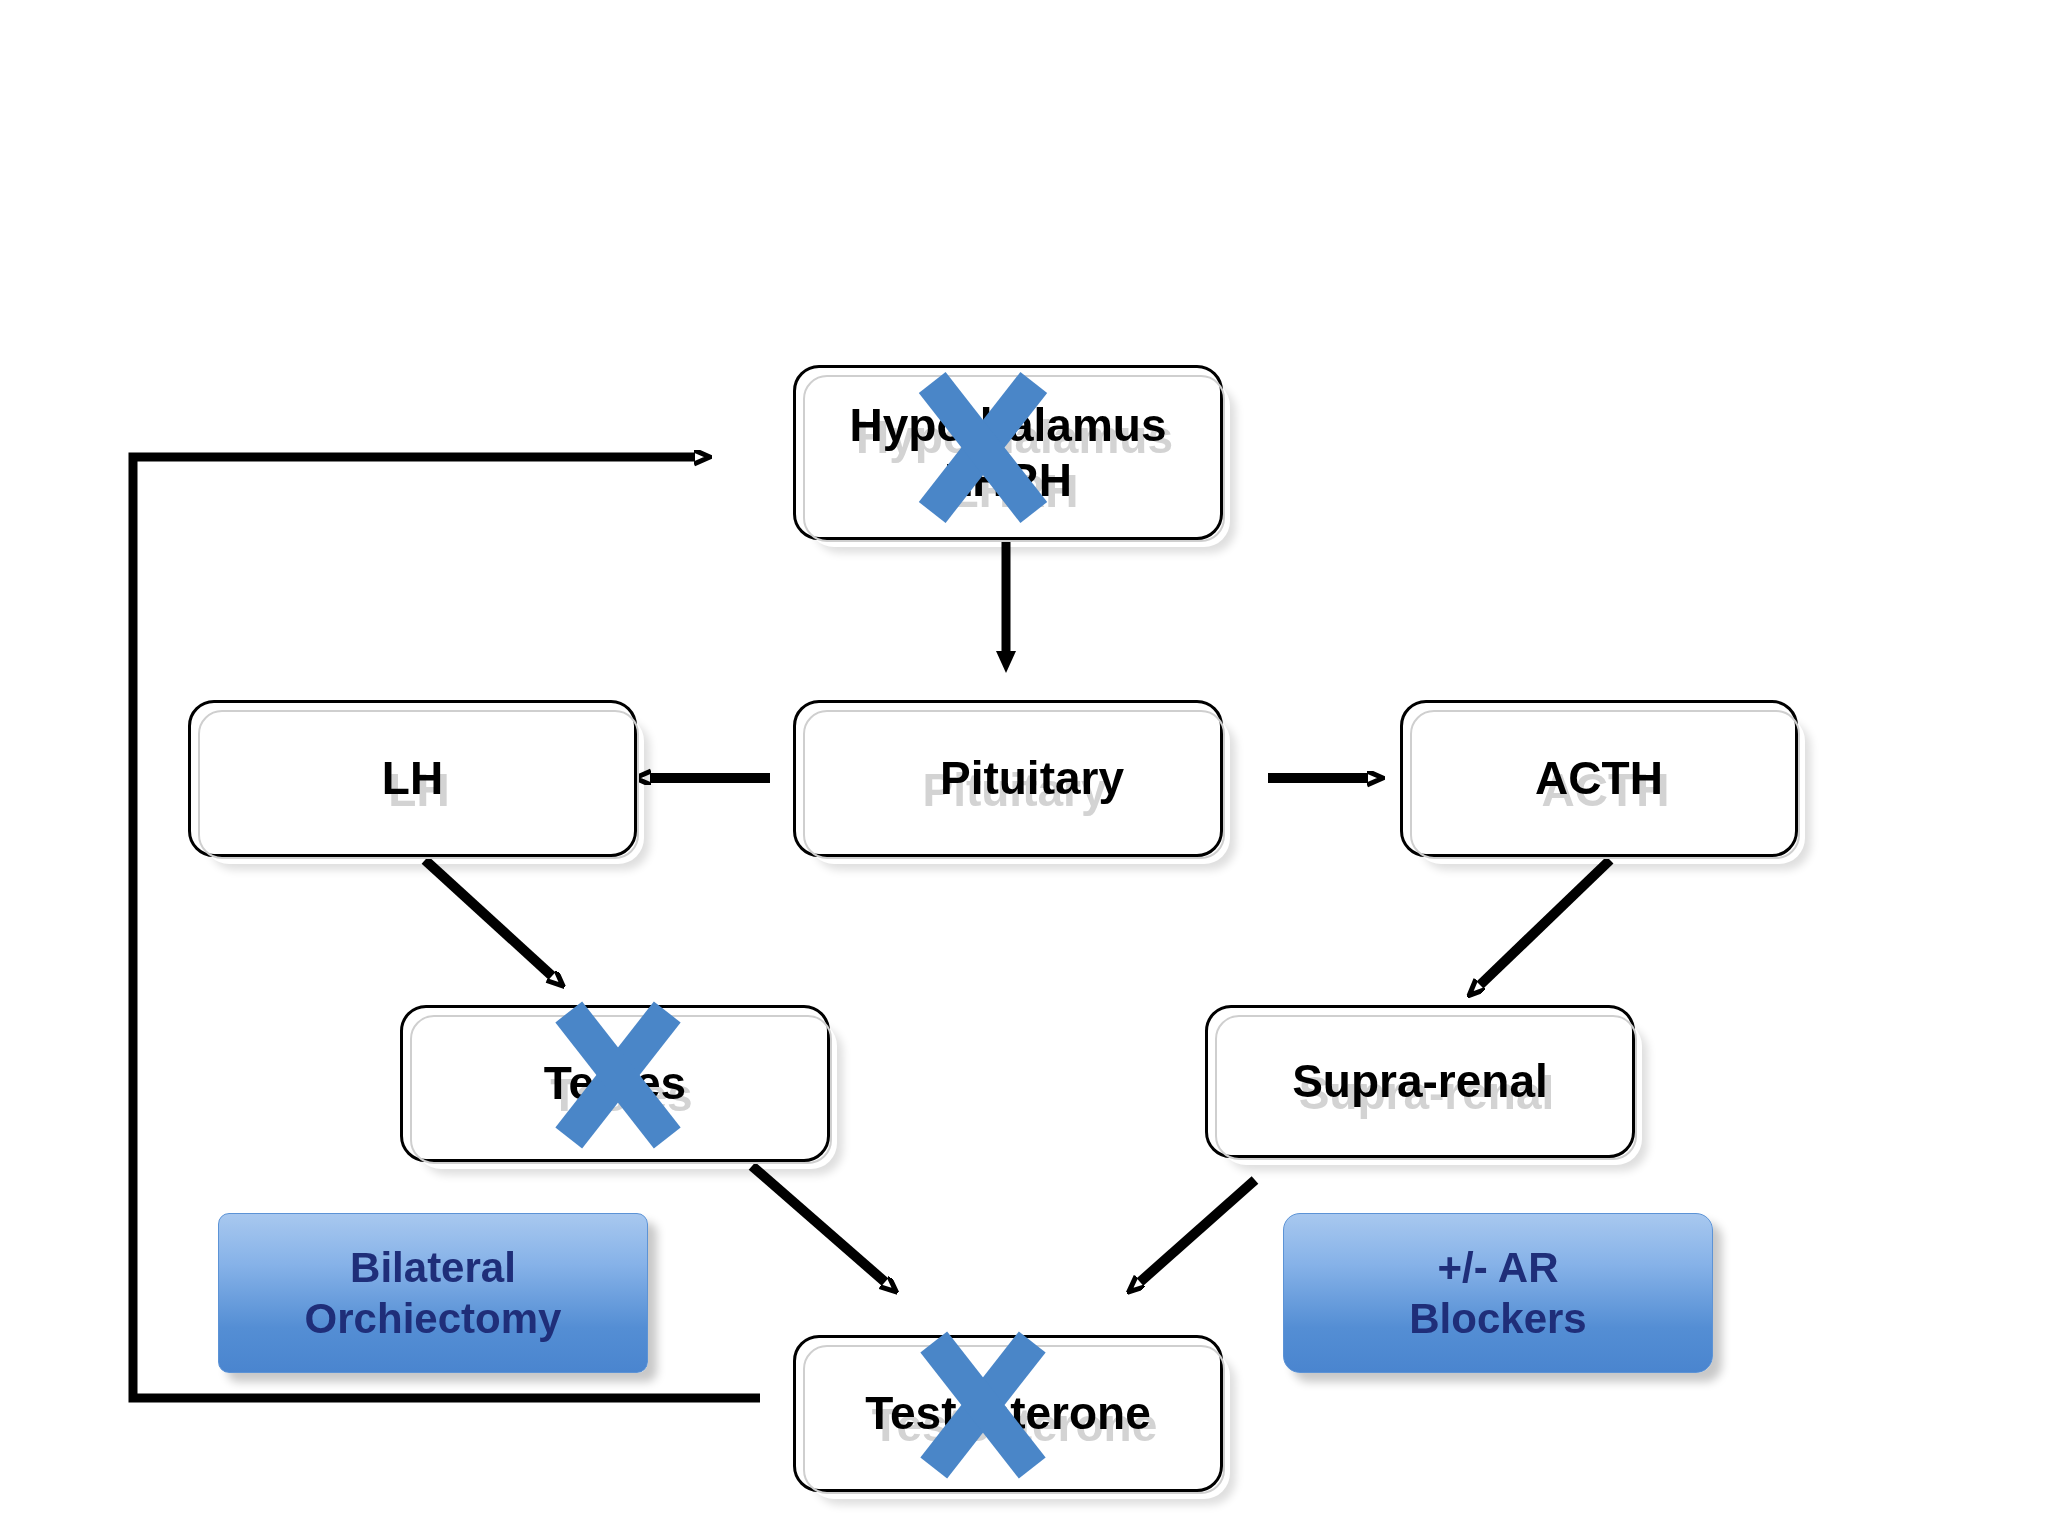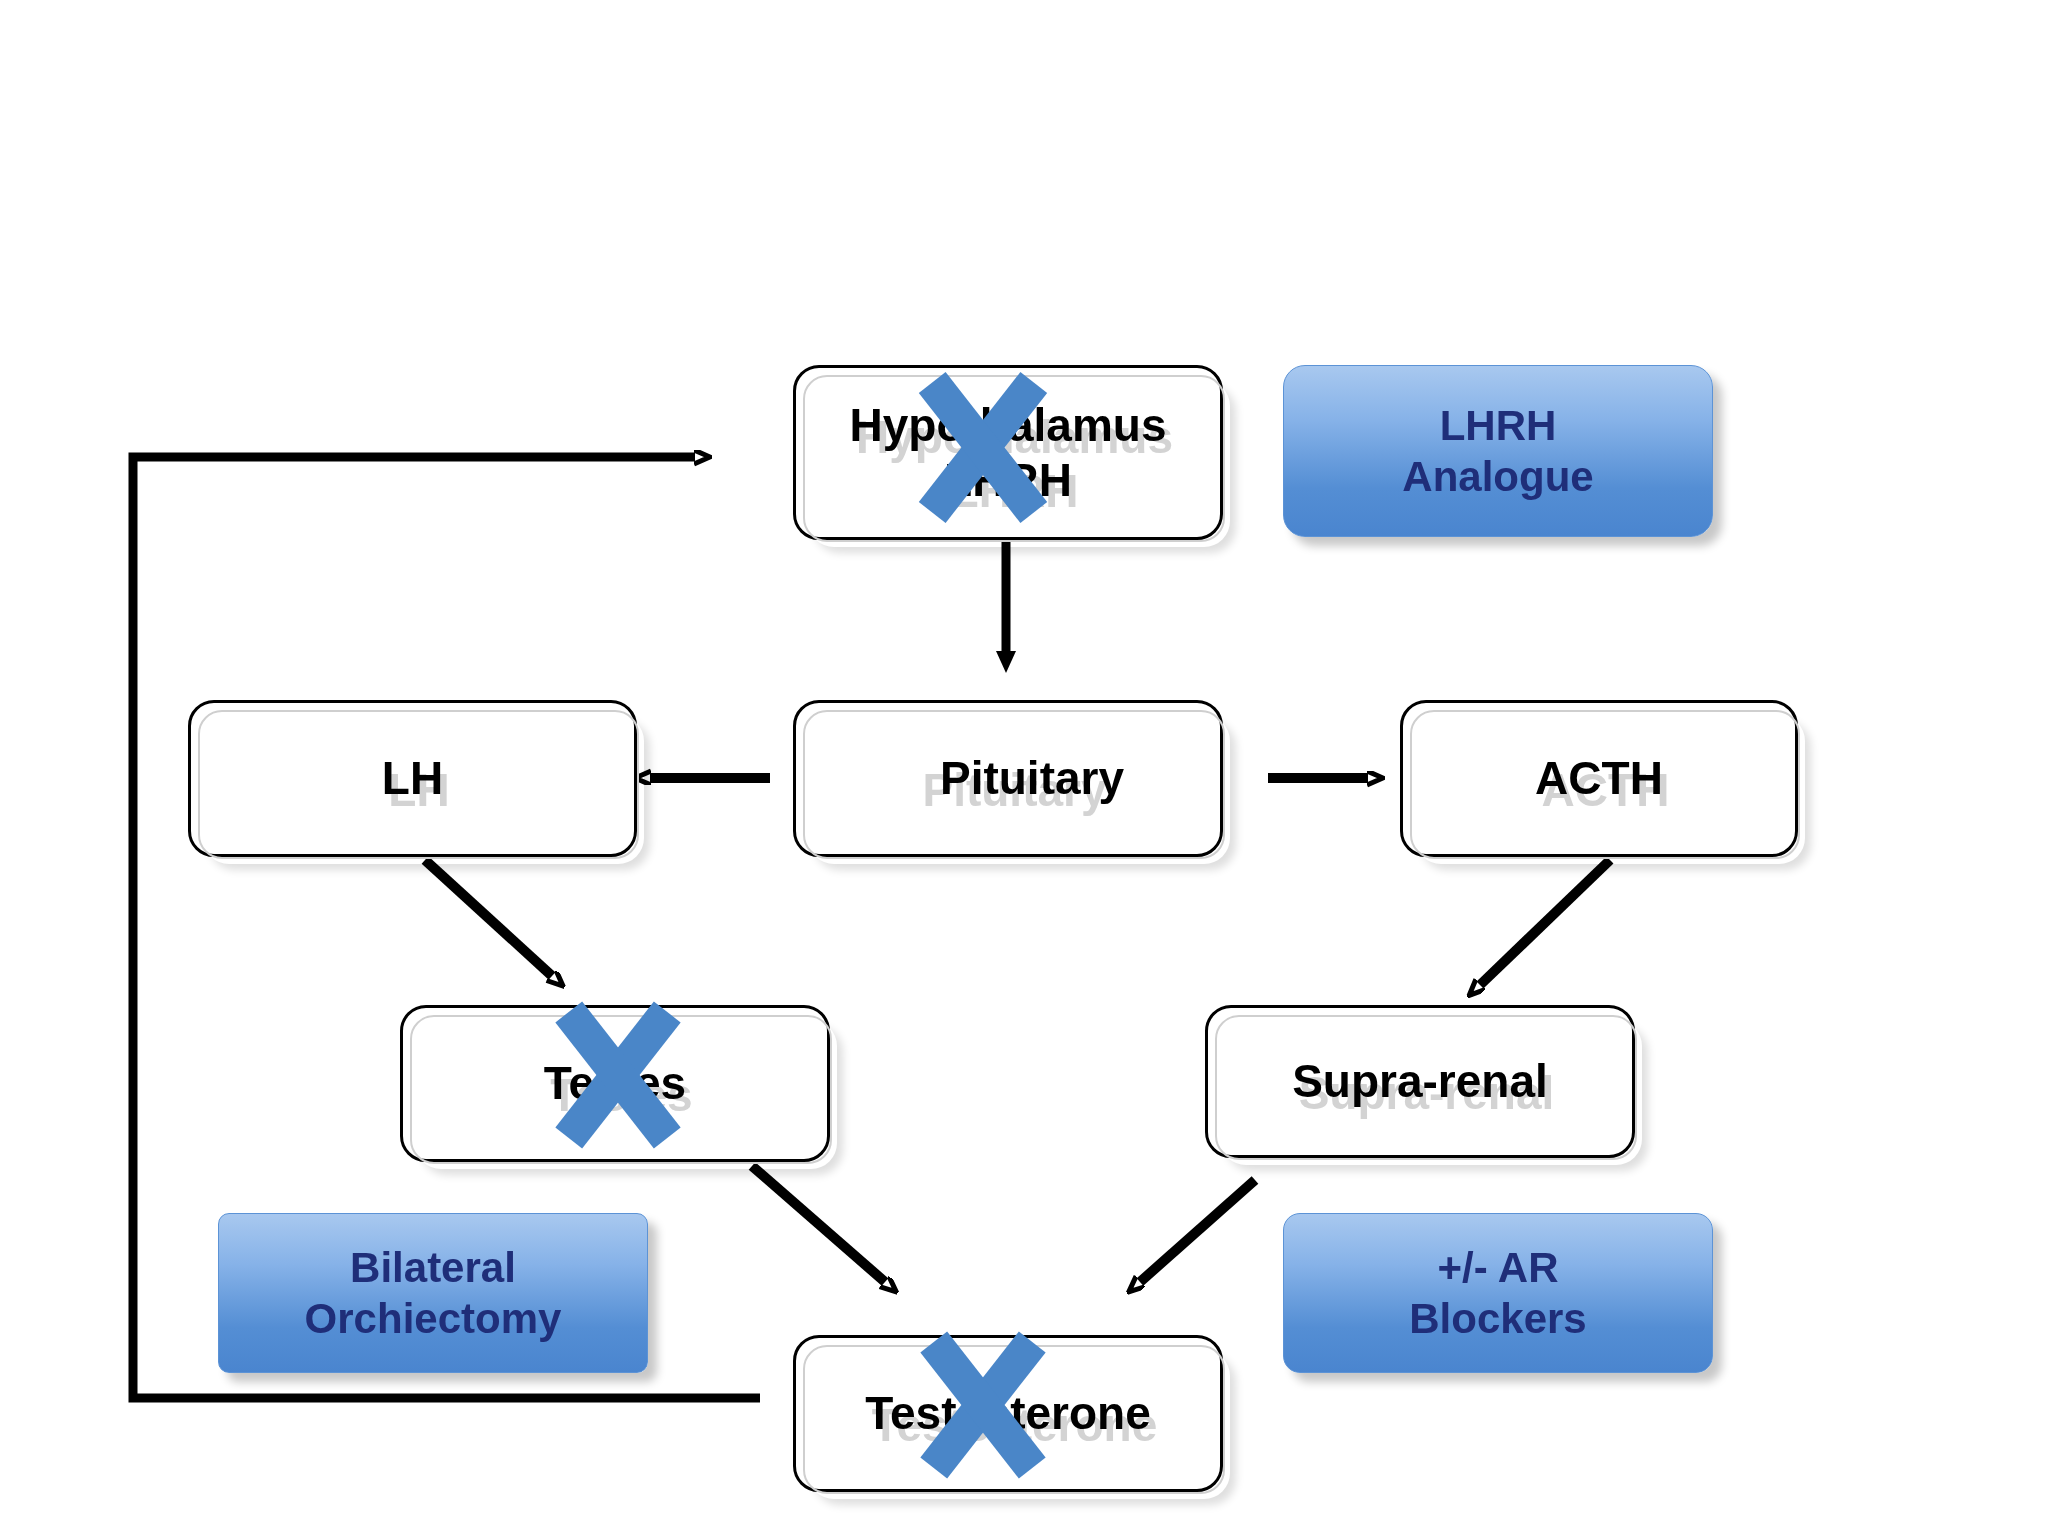--- a/index.html
+++ b/index.html
@@ -169,22 +169,20 @@
     <span class="ghost">Hypothalamus
 LHRH</span>
     <span class="lbl">Hypothalamus
 LHRH</span>
   </div>
   <div class="xmark" style="left:920px;top:365px;width:125px;height:165px;">
     <i></i>
       <i></i>
   </div>
 
-  <div class="bluebox" style="left:1283px;top:365px;width:430px;height:172px;">LHRH
-Analogue</div>
 
   <div class="node t1" style="left:188px;top:700px;width:449px;height:157px;">
     <span class="ghost">LH</span>
     <span class="lbl">LH</span>
   </div>
 
   <div class="node t1" style="left:793px;top:700px;width:430px;height:157px;padding-left:48px;">
     <span class="ghost">Pituitary</span>
     <span class="lbl">Pituitary</span>
   </div>

